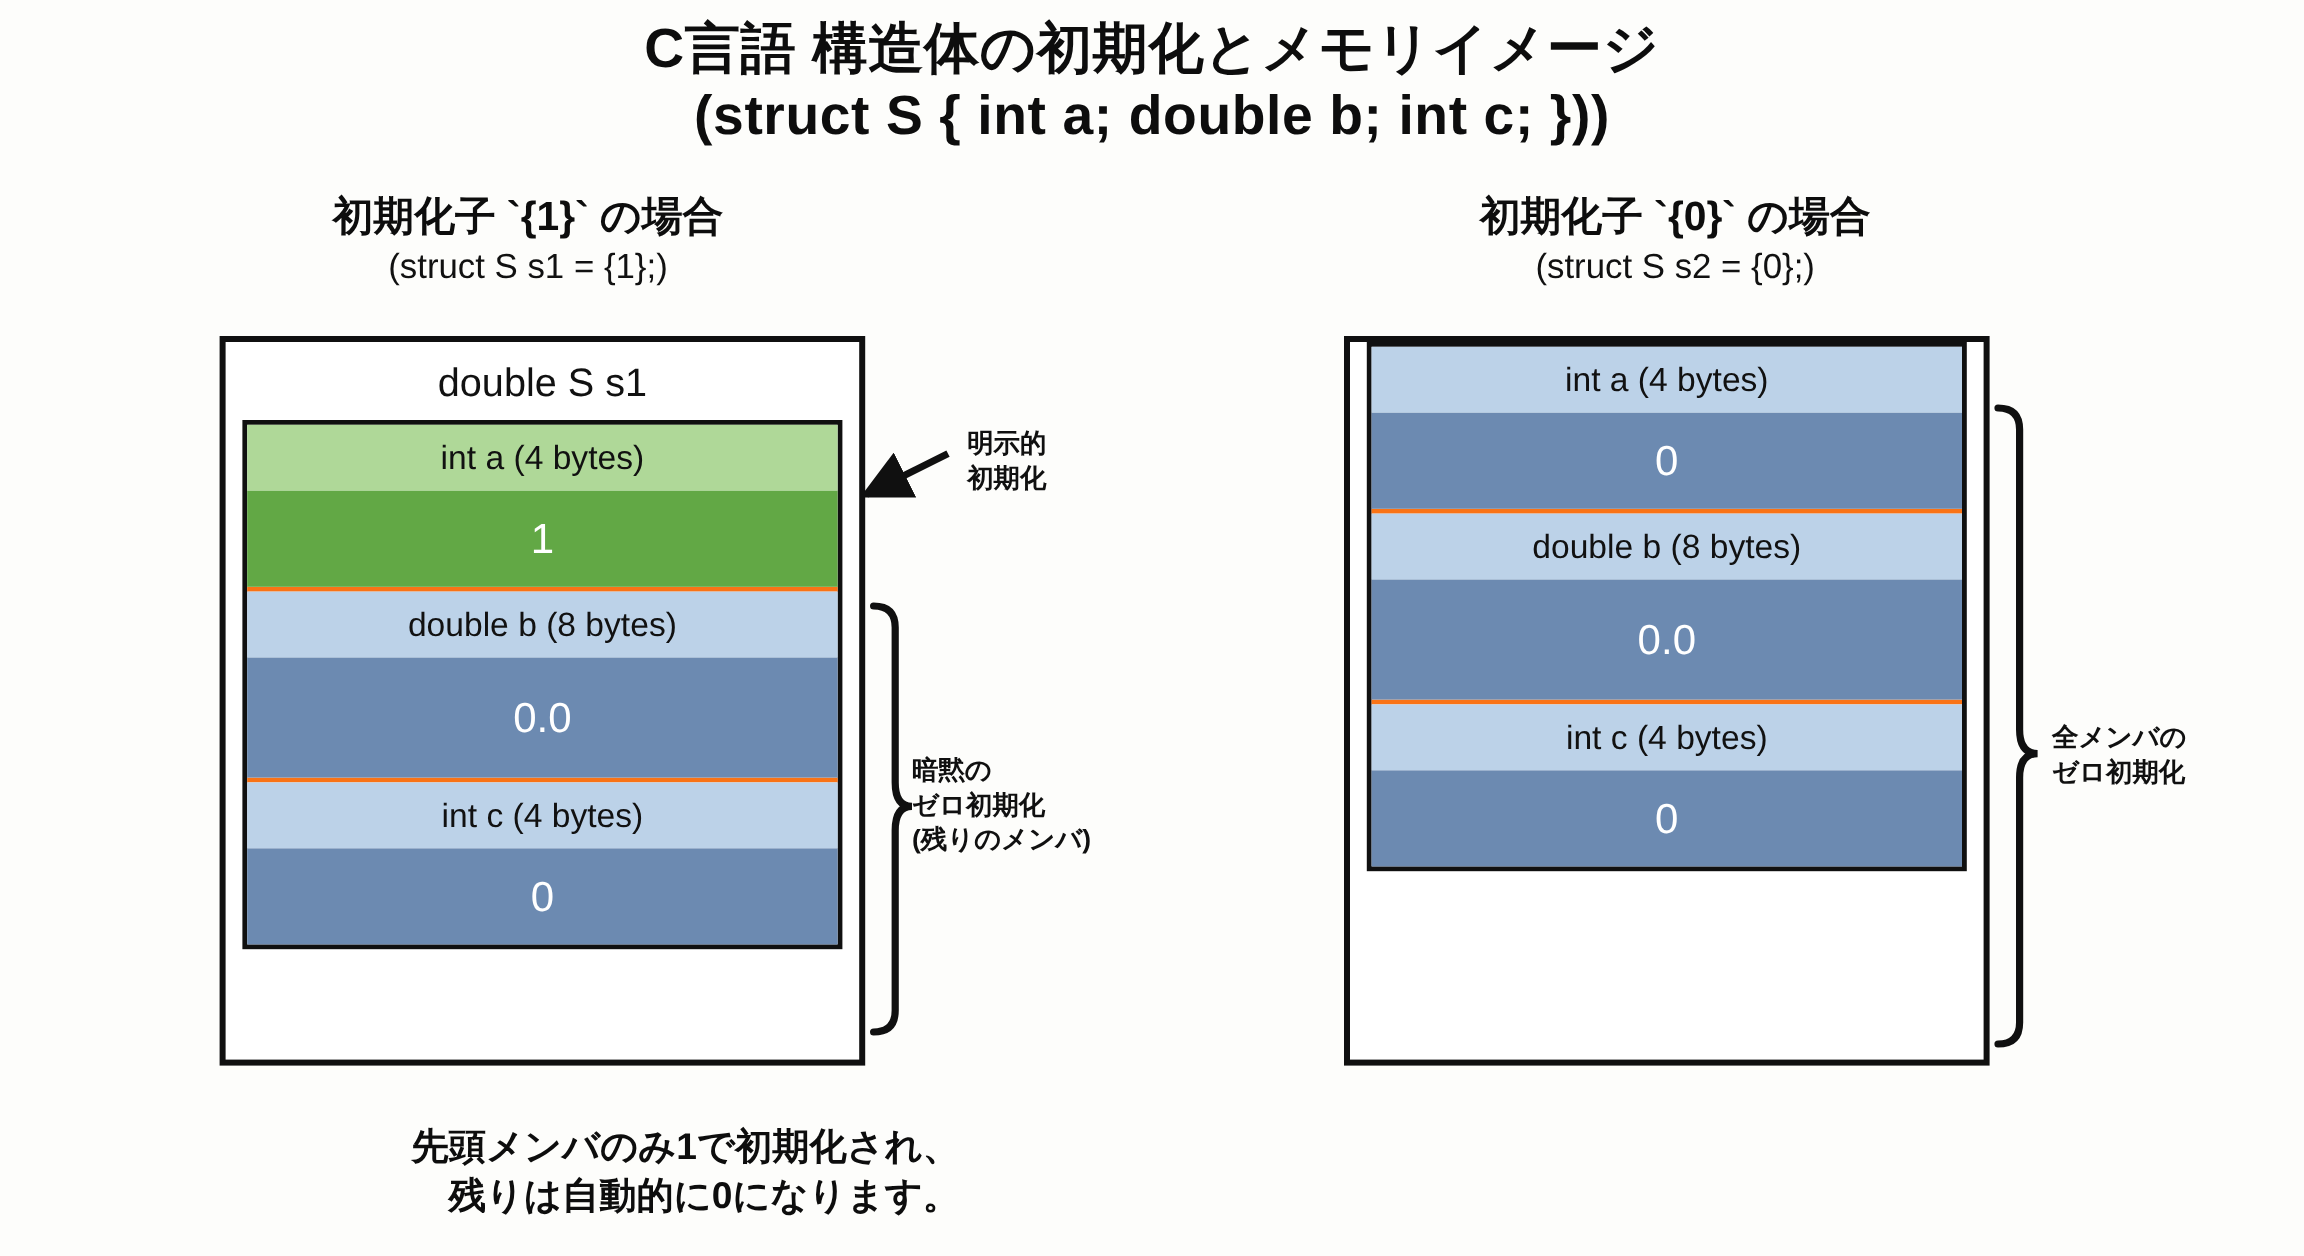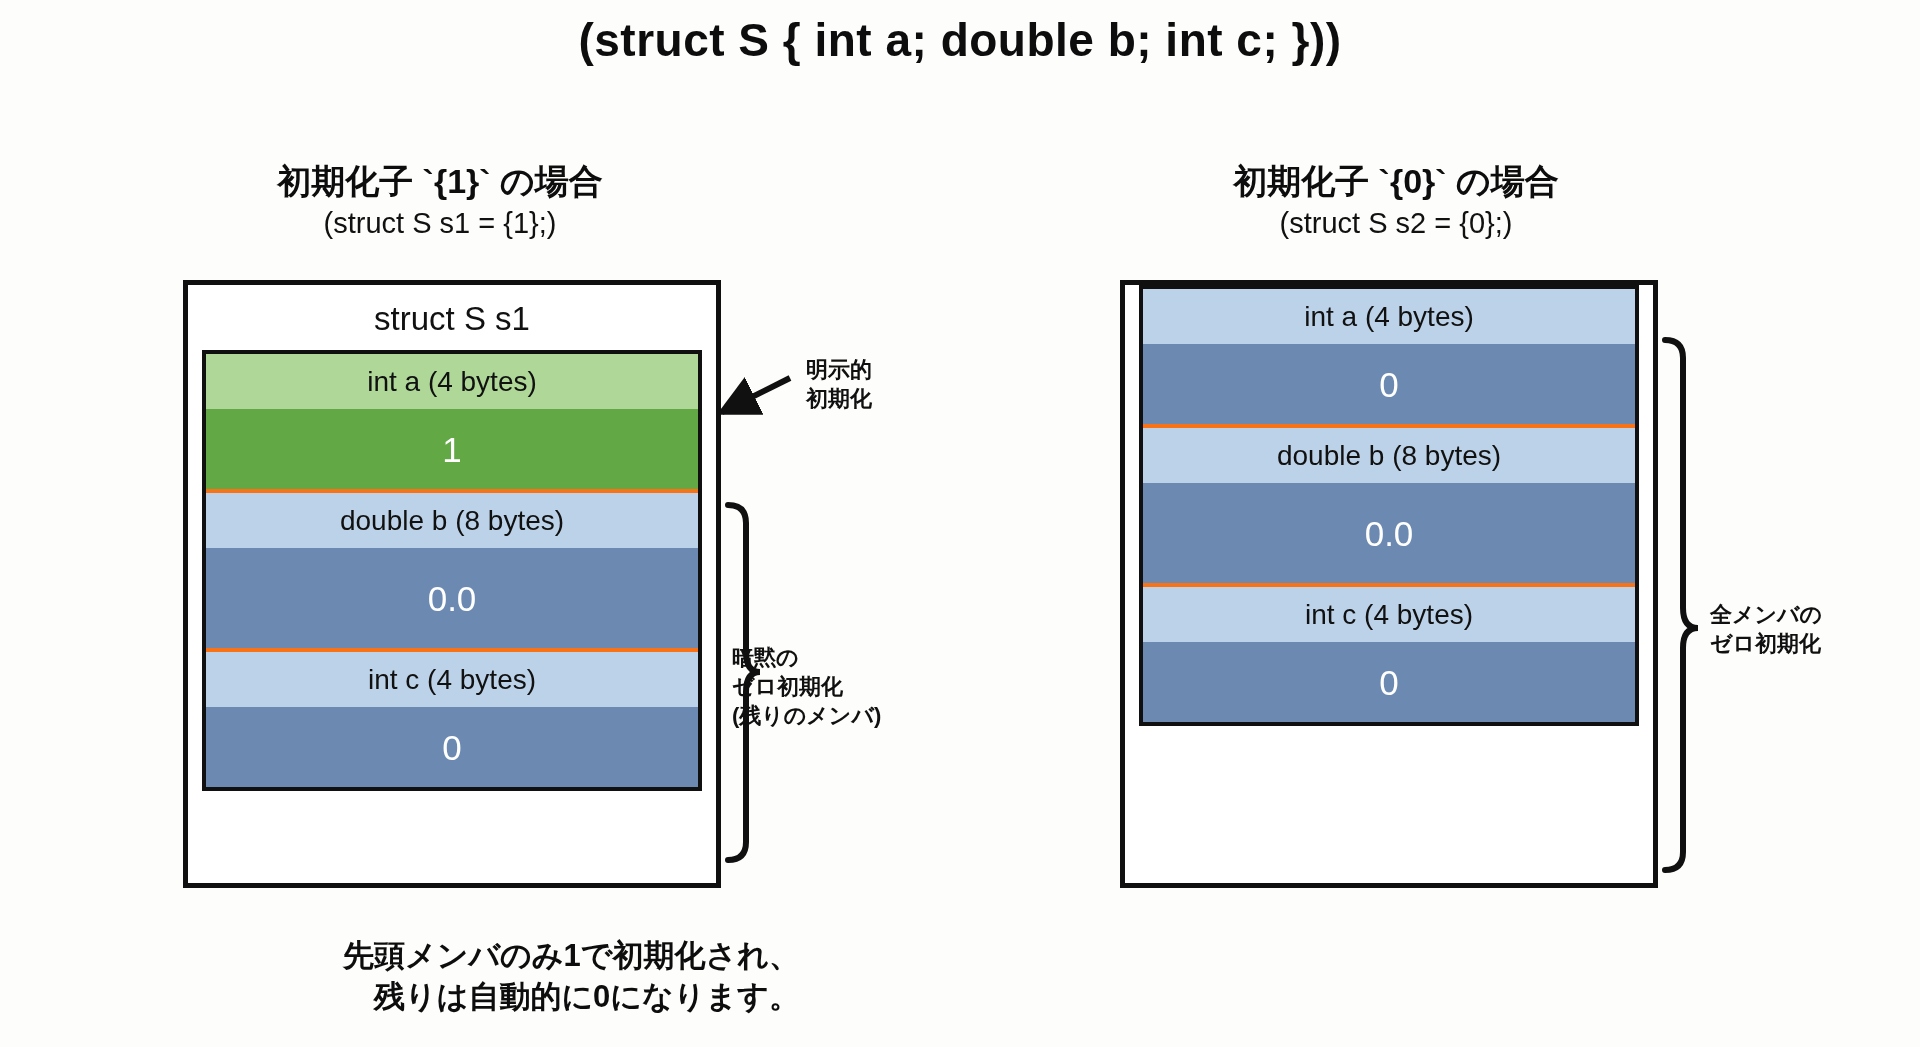--- a/index.html
+++ b/index.html
@@ -120,21 +120,21 @@
   
   .annot {
     position: absolute;
     font-size: 22px;
     font-weight: bold;
     line-height: 1.32;
     color: #101010;
     white-space: pre-line;
   }
   .annot.explicit-left { left: 806px;  top: 355px; }
-  .annot.implicit-left { left: 732px;  top: 627px; margin-top: 16px; }
+  .annot.implicit-left { left: 760px;  top: 627px; }
   .annot.zero-right    { left: 1710px; top: 600px; }
 
   .svg-layer {
     position: absolute;
     left: 0;
     top: 0;
     width: 1920px;
     height: 1047px;
     pointer-events: none;
   }
@@ -151,35 +151,36 @@
   }
   .caption.left  { left: 100px;  top: 935px; width: 700px; }
   .caption.right { left: 1010px; top: 935px; width: 760px; }
 </style>
 </head>
 <body>
 
 <div id="canvas">
 
   <div class="title-block">
+    <div class="title-line">C言語 構造体の初期化とメモリイメージ</div>
     <div class="title-line">(struct S { int a; double b; int c; }))</div>
   </div>
 
   <div class="panel-head left">
     <div class="h1">初期化子 `{1}` の場合</div>
     <div class="h2">(struct S s1 = {1};)</div>
   </div>
 
   <div class="panel-head right">
     <div class="h1">初期化子 `{0}` の場合</div>
     <div class="h2">(struct S s2 = {0};)</div>
   </div>
 
   <div class="struct-box left">
-    <div class="struct-label">struct S s1</div>
+    <div class="struct-label">double S s1</div>
     <div class="members">
 
       <div class="member m-green h-int">
         <div class="hdr">int a (4 bytes)</div>
         <div class="val">1</div>
       </div>
 
       <div class="member m-blue h-double">
         <div class="hdr">double b (8 bytes)</div>
         <div class="val">0.0</div>

